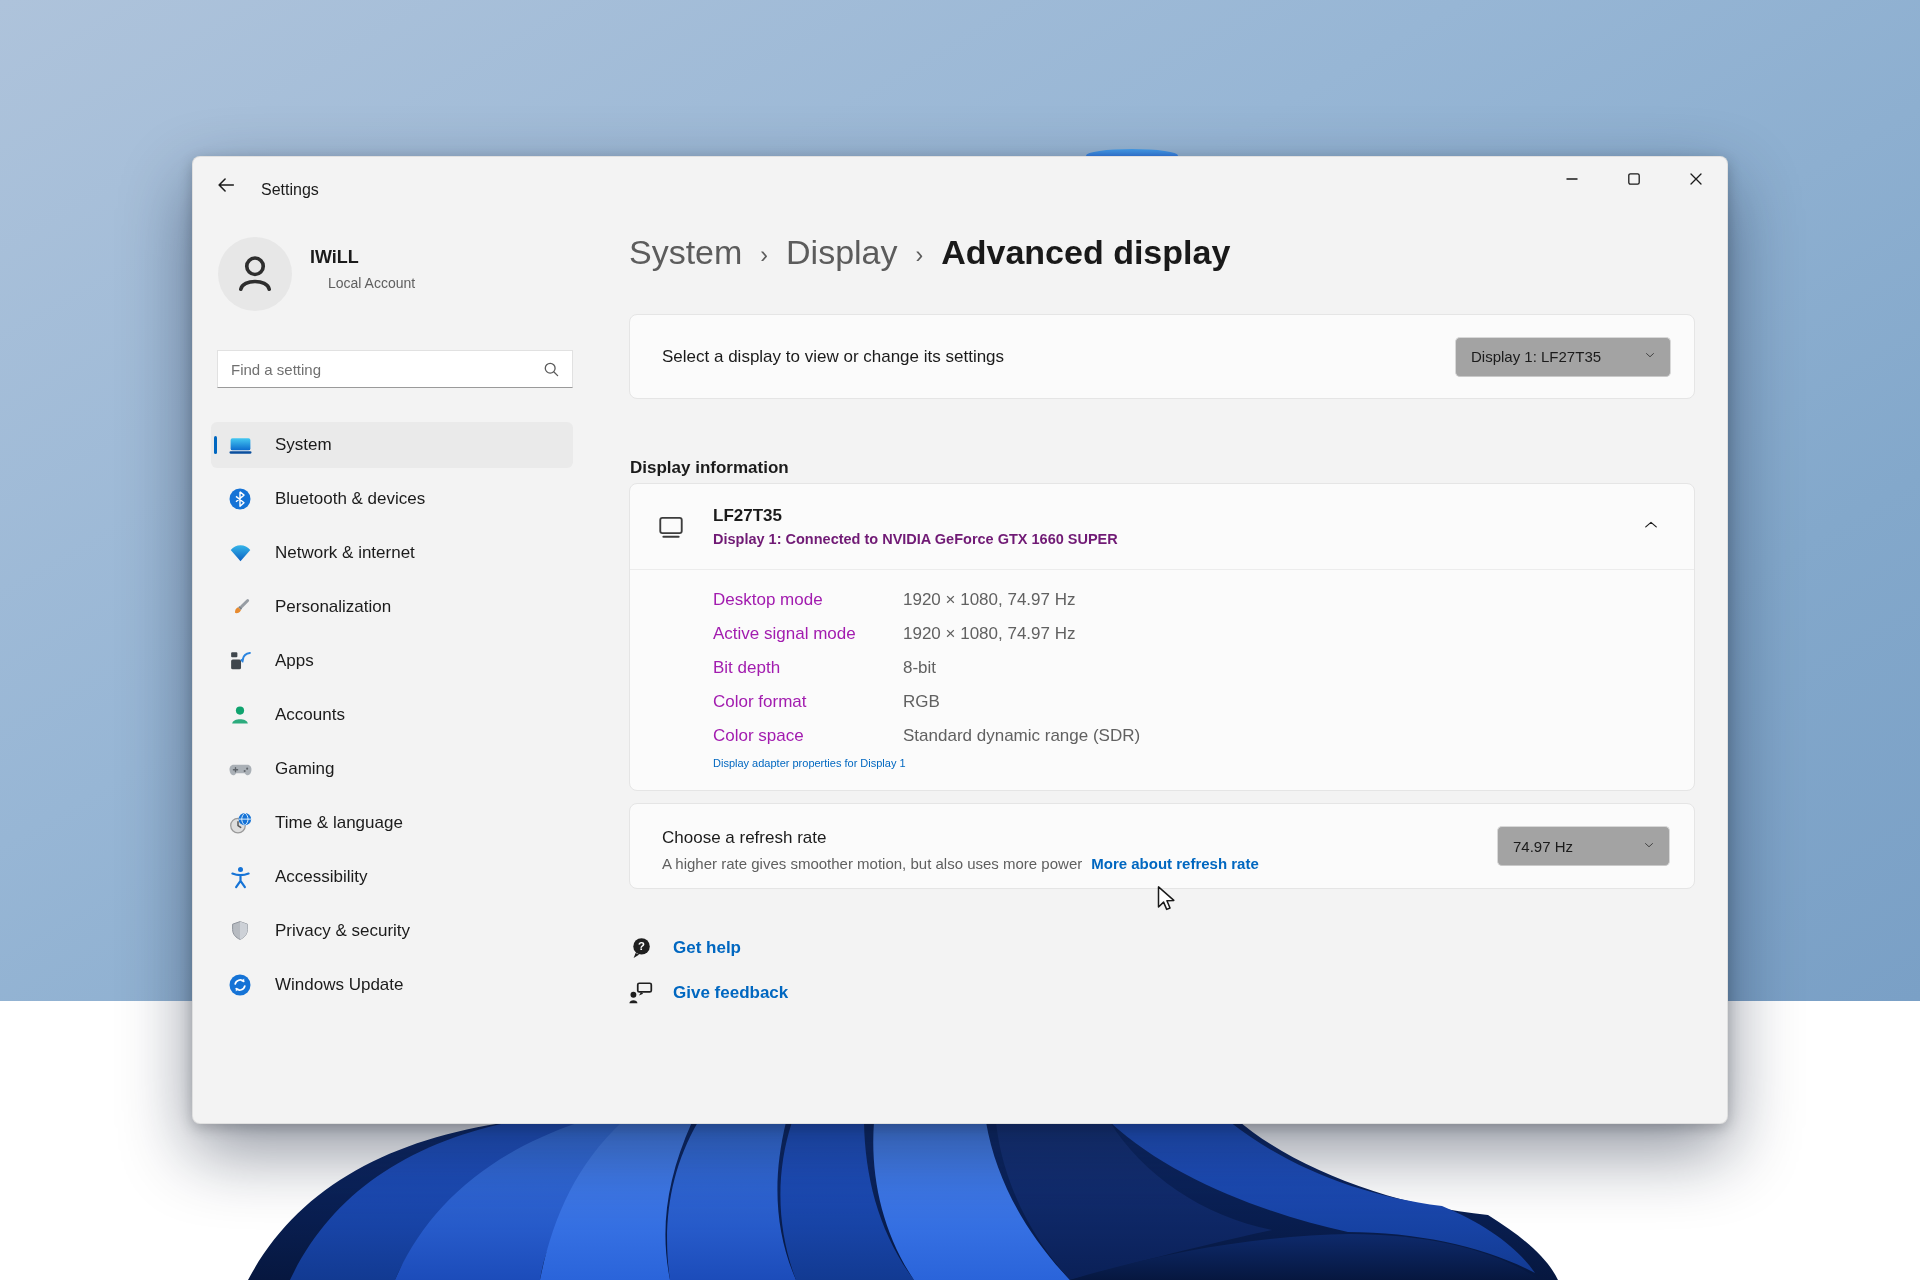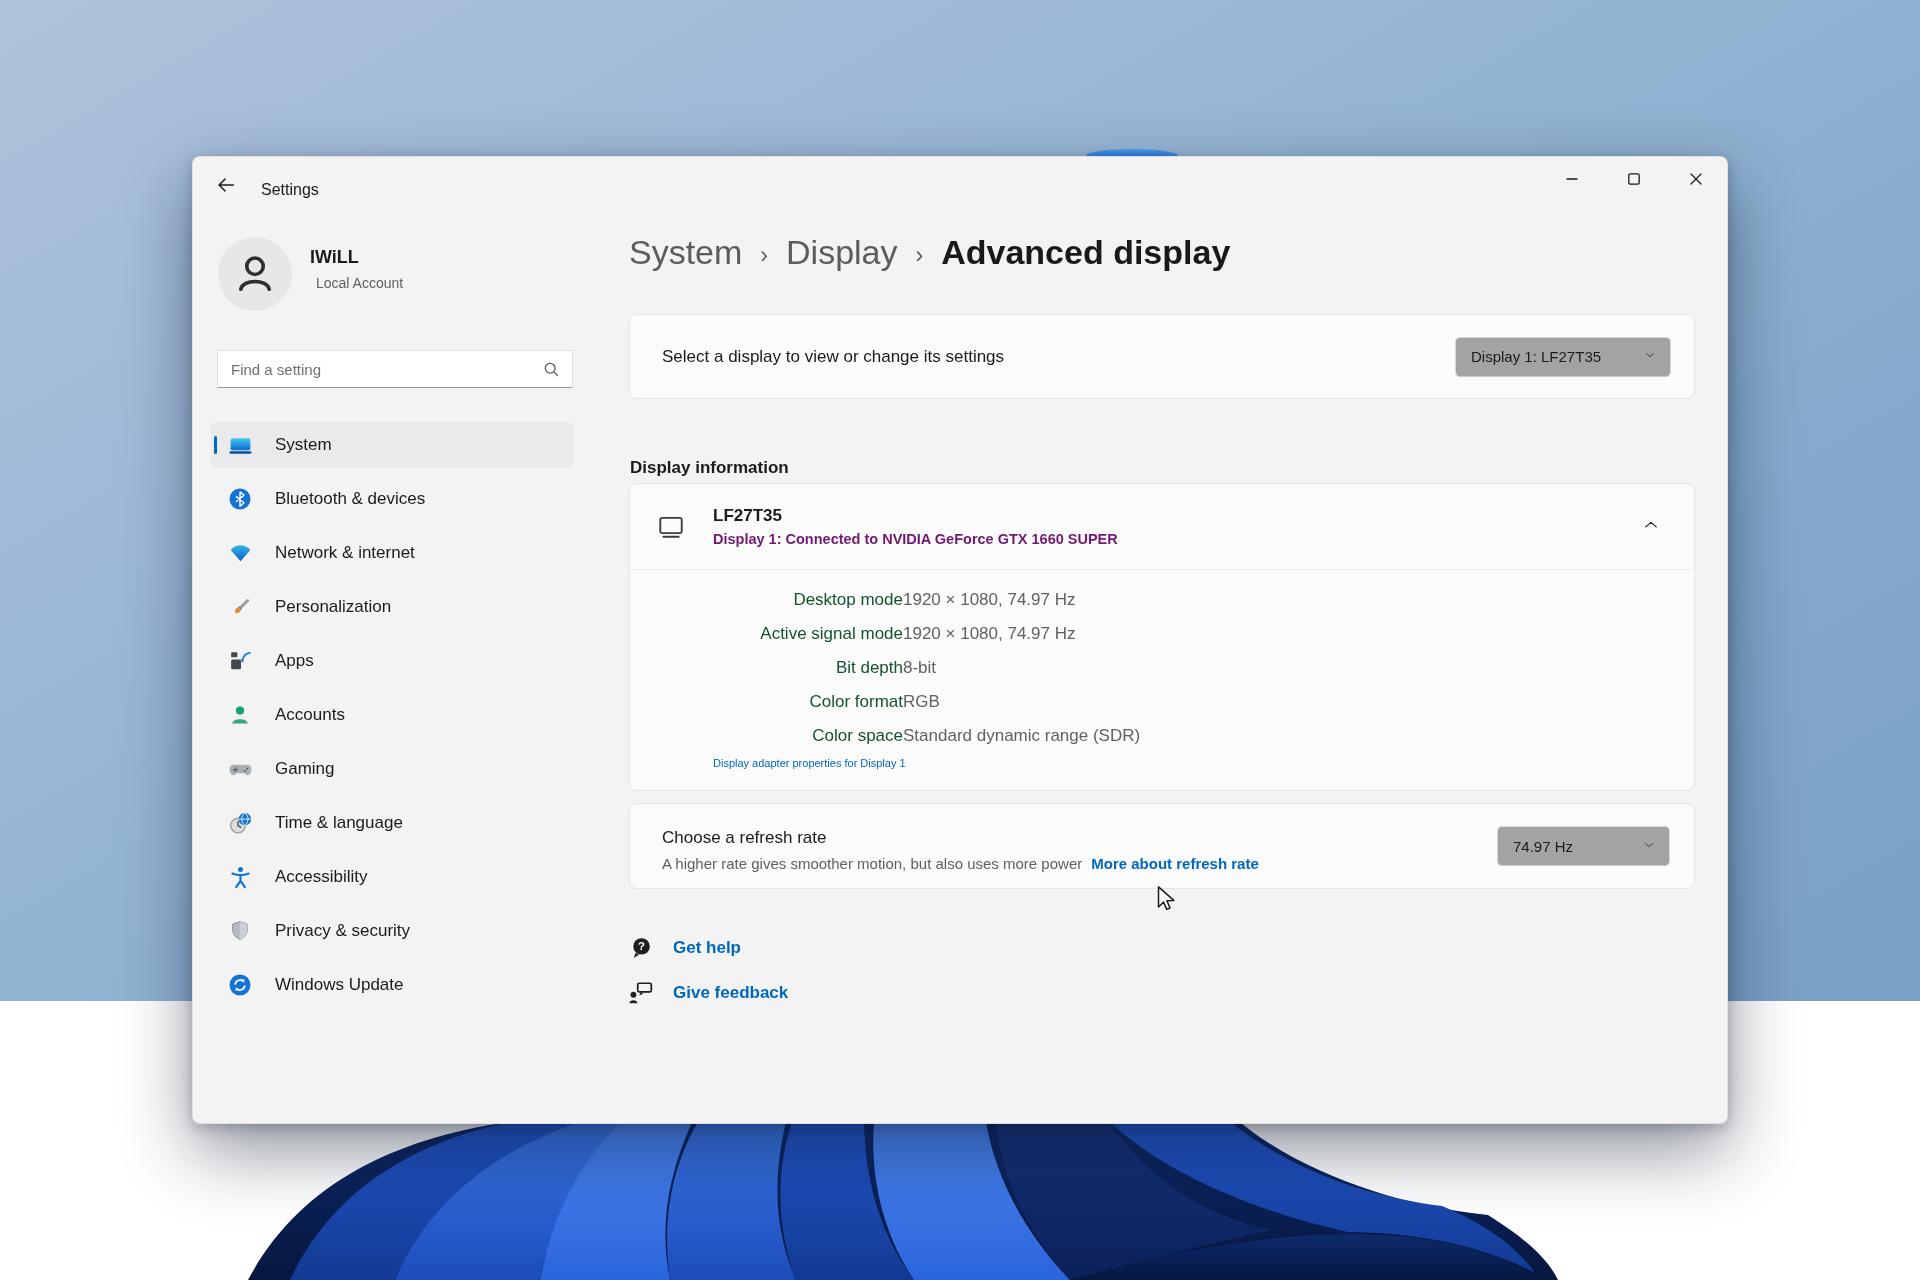--- a/index.html
+++ b/index.html
@@ -37,21 +37,21 @@
     width:62px; height:46px; border:none; background:transparent; display:flex;
     align-items:center; justify-content:center; cursor:pointer; padding:0;
   }
 
   
   .avatar {
     position:absolute; left:25px; top:80px; width:74px; height:74px; border-radius:50%;
     background:#e7e7e7; display:flex; align-items:center; justify-content:center;
   }
   .acct-name { position:absolute; left:117px; top:90px; font-size:18px; font-weight:700; color:#1b1b1b; }
-  .acct-sub  { position:absolute; left:123px; top:118px; font-size:14px; color:#5f5f5f; }
+  .acct-sub  { position:absolute; left:135px; top:118px; font-size:14px; color:#5f5f5f; }
   .search-box {
     position:absolute; left:24px; top:193px; width:356px; height:38px;
     background:#ffffff; border:1px solid #e1e1e1; border-bottom:1px solid #9a9a9a;
     border-radius:0;
   }
   .search-box input {
     width:100%; height:100%; border:none; outline:none; background:transparent;
     padding:0 38px 0 13px; font-size:15px; color:#1b1b1b;
     font-family:"Liberation Sans","DejaVu Sans",sans-serif;
   }
@@ -99,21 +99,21 @@
     height:86px; display:flex; align-items:center; padding:0 24px 0 27px;
     border-bottom:1px solid #ececec; cursor:pointer;
   }
   .mon-wrap { width:28px; height:28px; margin-right:28px; }
   .mon-titles { display:flex; flex-direction:column; gap:5px; }
   .mon-name { font-size:17px; color:#1b1b1b;font-weight:bold; }
   .mon-conn { font-size:14.5px; color:#701a75;font-weight:bold; }
   .chev-up { margin-left:auto; margin-right:10px; }
   .card2-details { padding:13px 0 0 83px; }
   .detail-row { height:34px; display:flex; align-items:center; font-size:17px; }
-  .detail-label { width:190px; color:#14532d;text-align:right; }
+  .detail-label { width:190px; color:#a21caf; }
   .detail-value { color:#616161; }
   .adapter-link { display:inline-block; font-size:11px; color:#0067c0; cursor:pointer; text-decoration:none; }
 
   .card-3 { top:646px; height:86px; display:flex; align-items:center; justify-content:space-between; padding:0 24px 0 32px; }
   .rr-left { display:flex; flex-direction:column; gap:7px;margin-top:8px; }
   .rr-title { font-size:17px; color:#1b1b1b; }
   .rr-sub { font-size:15px; color:#5f5f5f; }
   .rr-link { color:#0067c0; font-weight:700; margin-left:9px; cursor:pointer; }
 
   .foot-link { position:absolute; left:435px; height:40px; display:flex; align-items:center; cursor:pointer; }

